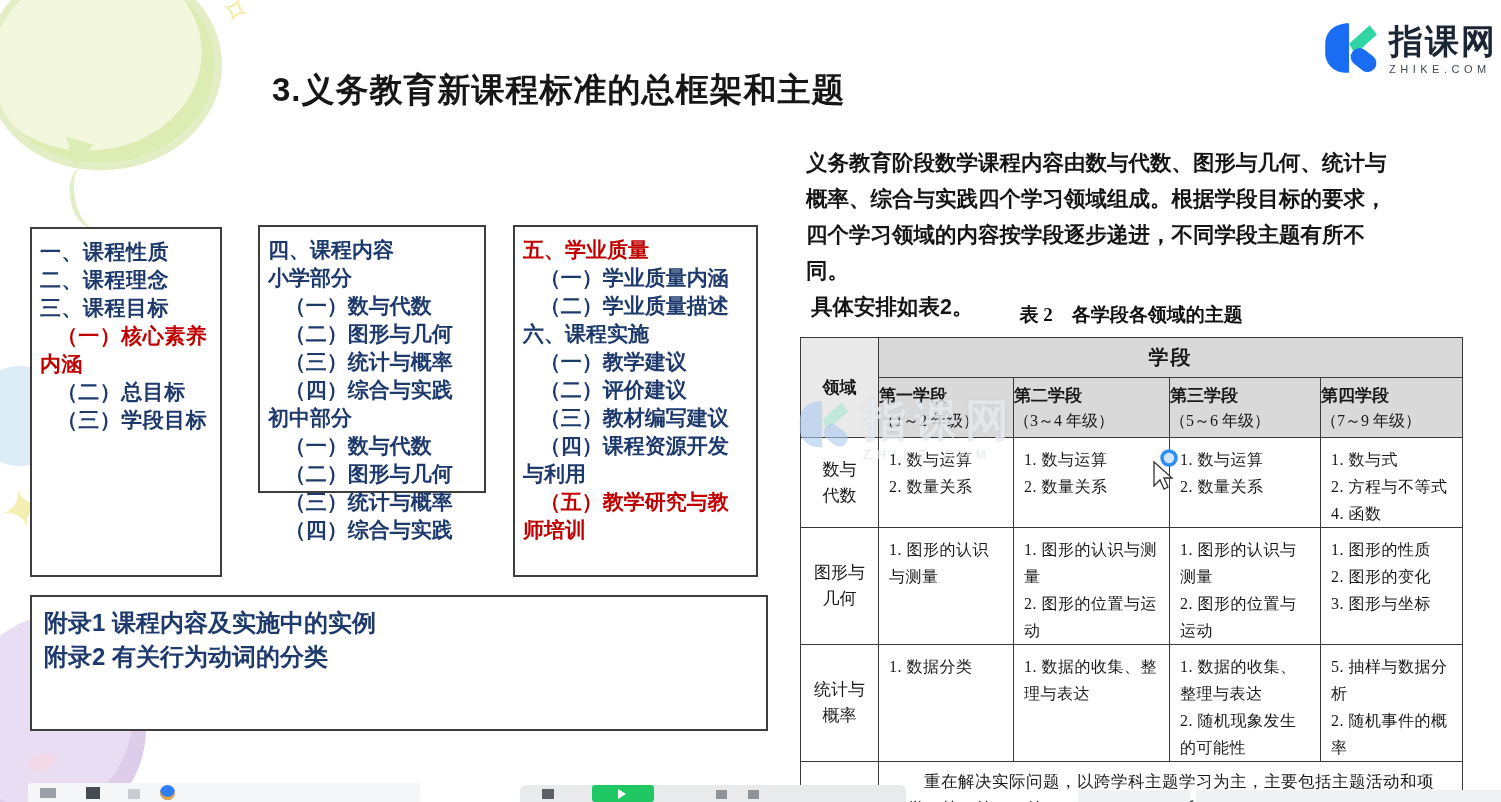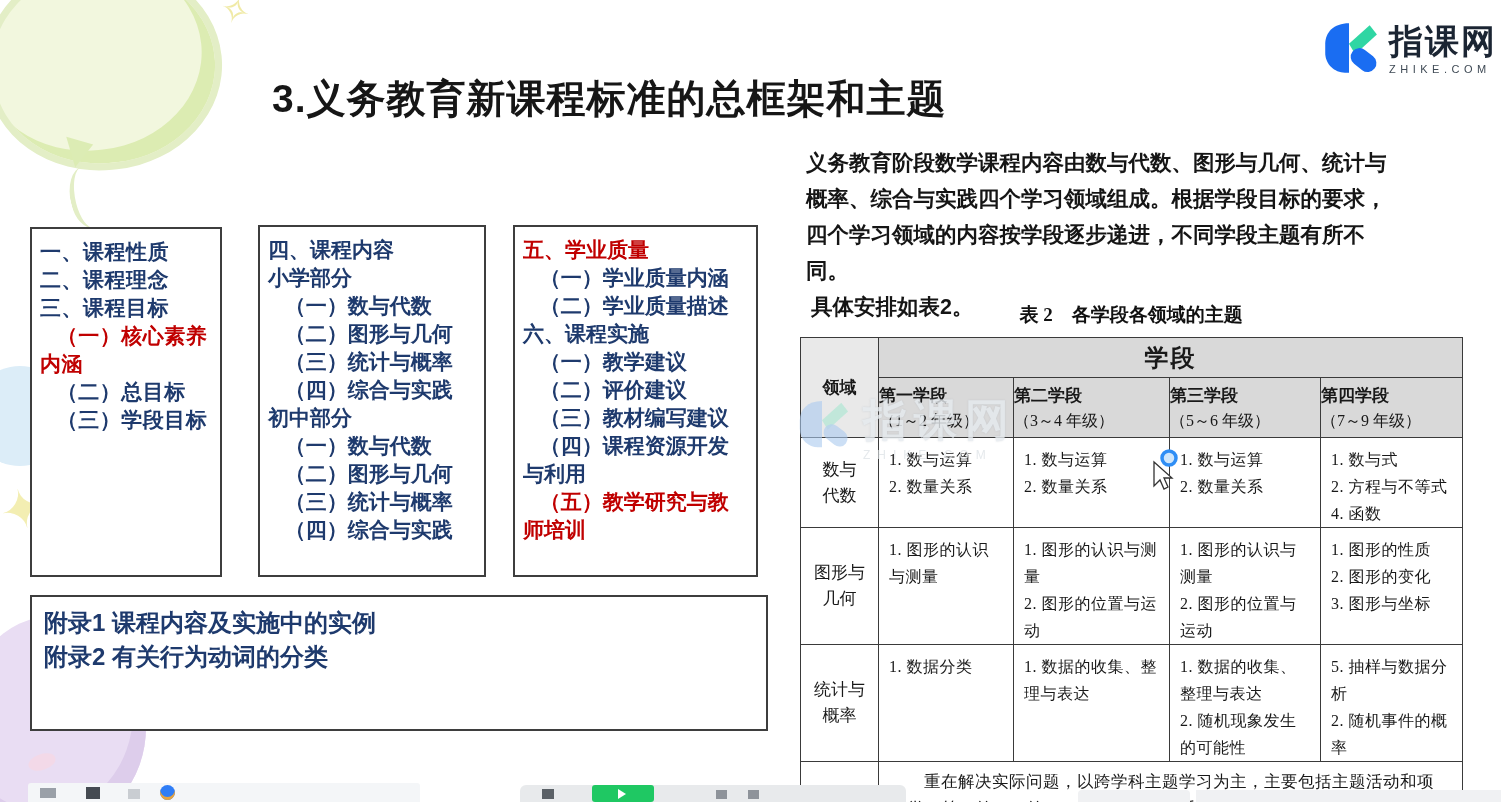--- a/index.html
+++ b/index.html
@@ -21,37 +21,37 @@
     border-left:5px solid #e3eec6; border-radius:55% 0 0 45%; transform:rotate(-14deg); }
   .spark-top { position:absolute; left:220px; top:-10px; color:#f0eaa6; font-size:36px; transform:rotate(18deg); }
   .circle-blue { position:absolute; left:-30px; top:366px; width:100px; height:100px; border-radius:50%; background:#dcedf8; }
   .star-yellow { position:absolute; left:0px; top:478px; color:#f3eeb2; font-size:54px; transform:rotate(-14deg); }
   .balloon-purple { position:absolute; left:-36px; top:616px; width:182px; height:210px;
     background:#e9ddf3; border-radius:50% 50% 48% 52%; box-shadow: inset -13px -15px 0 #ddcdeb; }
   .dot-pink { position:absolute; left:28px; top:754px; width:28px; height:16px;
     background:#f3d9e8; border-radius:50%; transform:rotate(-18deg); }
 
   
-  .page-title { position:absolute; left:272px; top:46px; font-size:39px; font-weight:700;
+  .page-title { position:absolute; left:272px; top:46px; font-size:33px; font-weight:700;
     color:#161616; letter-spacing:1px; white-space:nowrap; }
 
   
   .brand { position:absolute; left:1318px; top:20px; display:flex; align-items:flex-start; gap:9px; }
   .brand-text { display:flex; flex-direction:column; }
   .brand-name { font-size:34px; font-weight:700; color:#1b2533; letter-spacing:2px; line-height:42px; }
   .brand-domain { font-size:11px; color:#3f4a55; letter-spacing:4.5px; margin-top:1px; }
 
   
   .bx { position:absolute; border:2px solid #3e3e3e; background:#fff; font-weight:700;
     color:#1e3a6d; font-size:21px; line-height:28px; padding:9px 8px; }
   .bx p { margin:0; }
   .bx .s { text-indent:0.8em; }
   .red { color:#c00000; }
   #box1 { left:30px; top:227px; width:192px; height:350px; letter-spacing:0.5px; }
-  #box2 { left:258px; top:225px; width:228px; height:352px; }
+  #box2 { left:258px; top:225px; width:228px; height:268px; }
   #box3 { left:513px; top:225px; width:245px; height:352px; }
 
   .appendix { position:absolute; left:30px; top:595px; width:738px; height:136px;
     border:2px solid #3e3e3e; background:#fff; padding:9px 12px;
     font-size:24px; font-weight:700; color:#1e3a6d; line-height:34px; }
   .appendix p { margin:0; }
 
   
   .intro { position:absolute; left:806px; top:145px; width:598px;
     font-size:21.5px; font-weight:700; color:#151515; line-height:36px; }
@@ -60,21 +60,21 @@
 
   
   .tbl-caption { position:absolute; left:800px; top:302px; width:662px; text-align:center;
     font-family:"Liberation Serif", serif; font-weight:700; font-size:19px; color:#111; }
   table.themes { position:absolute; left:800px; top:337px; width:662px;
     border-collapse:collapse; table-layout:fixed; background:#fff;
     font-family:"Liberation Serif", serif; color:#191919; }
   .themes th, .themes td { border:1.5px solid #3a3a3a; padding:0; }
   .themes .hdr { background:#d9d9d9; font-weight:700; }
   .themes .corner { background:#e9e9e9; font-size:17px; font-weight:700; }
-  .themes .span-hdr { height:40px; font-size:24px; letter-spacing:2px; text-align:center; }
+  .themes .span-hdr { height:40px; font-size:20px; letter-spacing:2px; text-align:center; }
   .themes .stage { height:60px; text-align:left; vertical-align:middle; }
   .st-title { font-size:17px; font-weight:700; line-height:26px; }
   .st-grades { font-size:16px; font-weight:400; line-height:24px; }
   .themes td.cell { vertical-align:top; padding:8px 8px 0 10px; font-size:16px;
     line-height:27px; letter-spacing:0.5px; }
   .themes th.domain { text-align:center; vertical-align:middle; font-size:17px;
     line-height:26px; white-space:pre-line; font-weight:400; background:#fff; }
   .merged-text { margin:0; padding:6px 12px 0 12px; text-indent:2em;
     font-size:16.5px; line-height:27px; letter-spacing:0.5px; }
 

